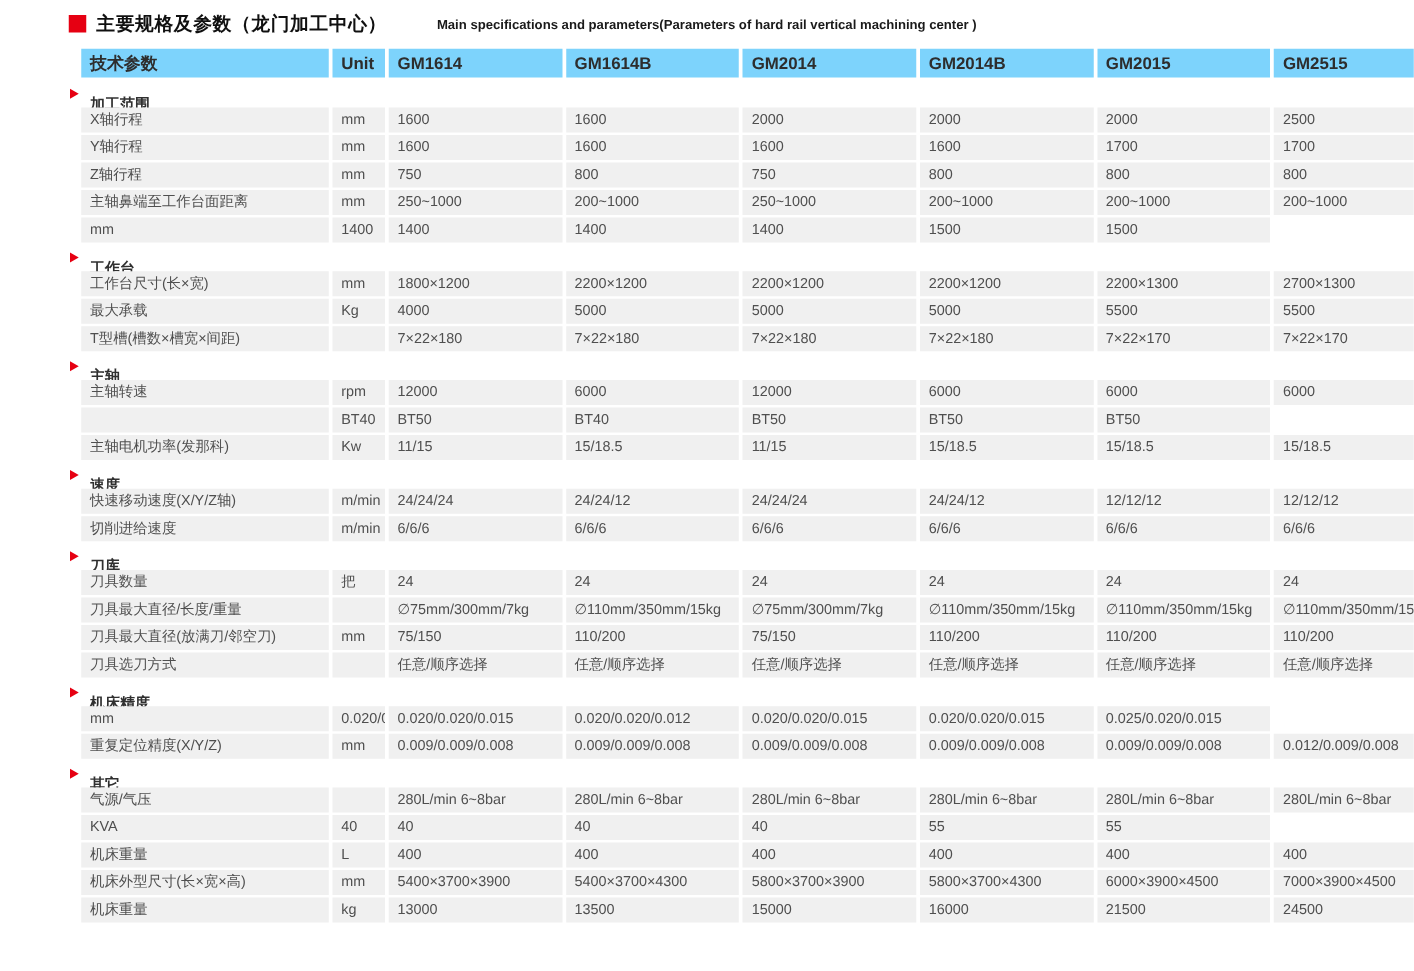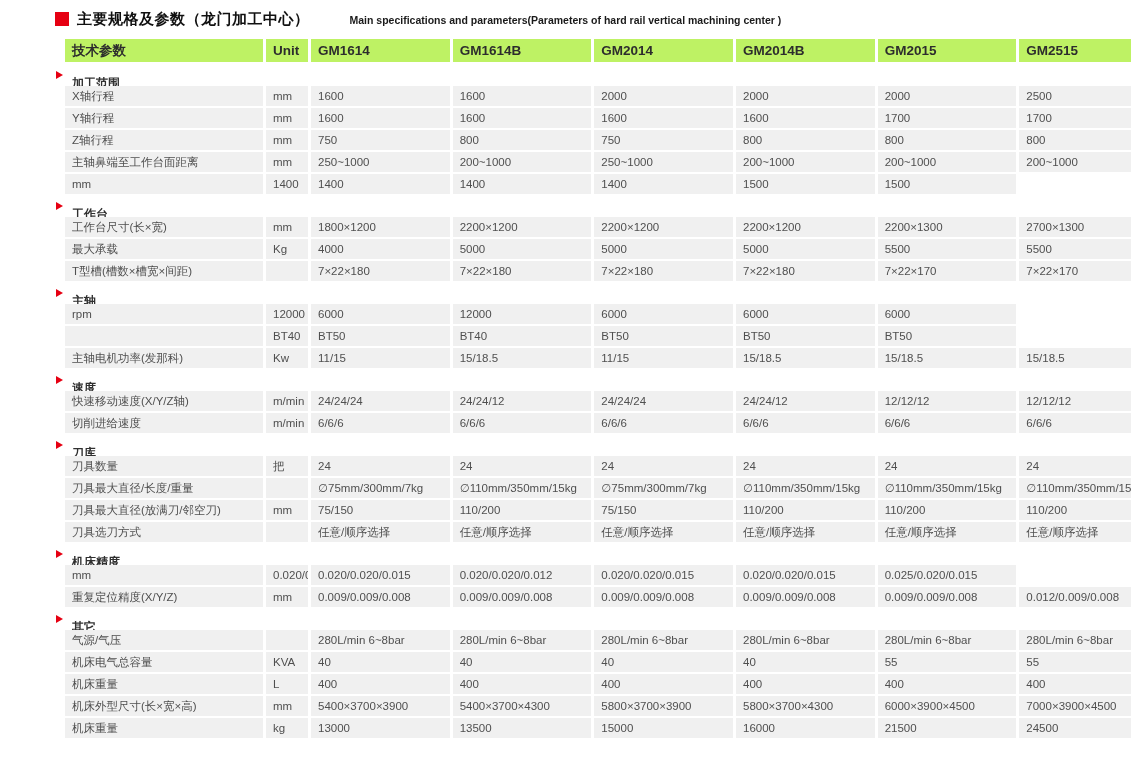--- a/index.html
+++ b/index.html
@@ -8,21 +8,21 @@
 
   .title-bar { display:flex; align-items:center; padding:9px 0 0 10px; height:20px; }
   .red-square { width:14px; height:14px; background:#e60012; flex:0 0 auto; }
   .page-title { font-size:15px; font-weight:bold; color:#101010; margin:0 0 0 8px; letter-spacing:0.5px; white-space:nowrap; }
   .page-subtitle { font-size:10.5px; font-weight:bold; color:#1a1a1a; margin-left:40px; white-space:nowrap; padding-top:2px; }
 
   .spec-table { margin:10px 18px 0 20px; }
   .grid-row { display:grid; grid-template-columns:198px 42px repeat(6, 1fr); column-gap:3px; margin-bottom:2px; }
   .cell { padding-left:7px; white-space:nowrap; overflow:hidden; }
 
-  .header-row .cell { background:#bef264; font-weight:bold; font-size:13.5px; color:#2d2d2d; height:23px; line-height:23px; }
+  .header-row .cell { background:#7dd3fc; font-weight:bold; font-size:13.5px; color:#2d2d2d; height:23px; line-height:23px; }
   .header-row { margin-bottom:3px; }
 
   .data-row .cell { background:#f0f0f0; font-size:11.5px; color:#4f4f4f; height:20px; line-height:20px; }
 
   .section-row { display:flex; align-items:center; height:20px; margin:1px 0 1px -9px; }
   .tri { width:0; height:0; border-left:7px solid #e60012; border-top:4px solid transparent; border-bottom:4px solid transparent; margin-right:9px; flex:0 0 auto; }
   .section-name { font-size:12px; font-weight:600; color:#303030; white-space:nowrap;margin-top:16px; }
 </style>
 </head>
 <body>
@@ -132,20 +132,21 @@
           <div class="cell">7×22×180</div>
           <div class="cell">7×22×180</div>
           <div class="cell">7×22×170</div>
           <div class="cell">7×22×170</div>
         </div>
         <div class="section-row">
           <span class="tri"></span>
           <span class="section-name">主轴</span>
         </div>
         <div class="grid-row data-row">
+          <div class="cell">主轴转速</div>
           <div class="cell">rpm</div>
           <div class="cell">12000</div>
           <div class="cell">6000</div>
           <div class="cell">12000</div>
           <div class="cell">6000</div>
           <div class="cell">6000</div>
           <div class="cell">6000</div>
         </div>
         <div class="grid-row data-row">
           <div class="cell"></div>
@@ -265,21 +266,20 @@
           <div class="cell">气源/气压</div>
           <div class="cell"></div>
           <div class="cell">280L/min 6~8bar</div>
           <div class="cell">280L/min 6~8bar</div>
           <div class="cell">280L/min 6~8bar</div>
           <div class="cell">280L/min 6~8bar</div>
           <div class="cell">280L/min 6~8bar</div>
           <div class="cell">280L/min 6~8bar</div>
         </div>
         <div class="grid-row data-row">
-          <div class="cell">机床电气总容量</div>
           <div class="cell">KVA</div>
           <div class="cell">40</div>
           <div class="cell">40</div>
           <div class="cell">40</div>
           <div class="cell">40</div>
           <div class="cell">55</div>
           <div class="cell">55</div>
         </div>
         <div class="grid-row data-row">
           <div class="cell">机床重量</div>

